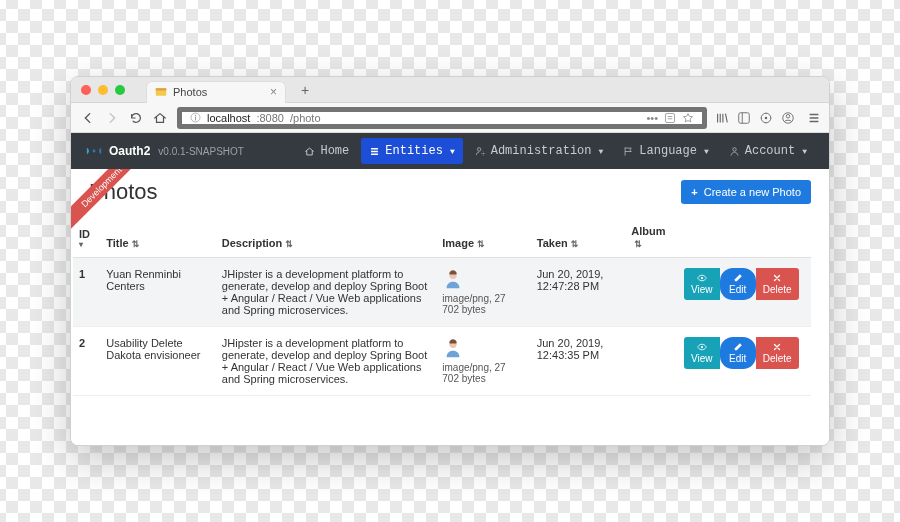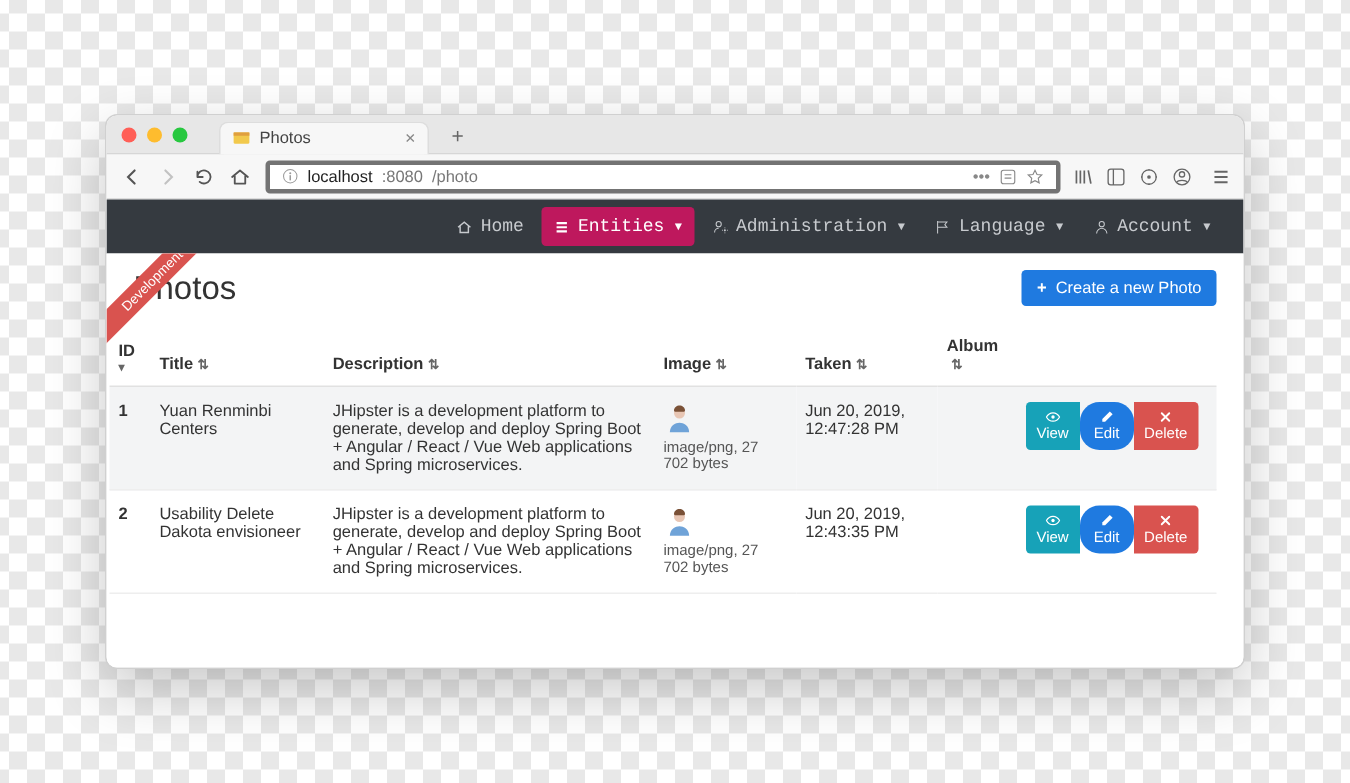--- a/index.html
+++ b/index.html
@@ -39,41 +39,41 @@
   
   .addrbar {
     height: 30px; background: #f7f7f7; border-bottom: 1px solid #dcdcdc;
     display: flex; align-items: center; padding: 0 8px; gap: 8px;
   }
   .nav-group { display:flex; align-items:center; gap:6px; }
   .icon-btn { width: 18px; height: 18px; color: #555; display:flex;
     align-items:center; justify-content:center; font-size: 12px; }
   .icon-btn.dis { color: #c2c2c2; }
   .url-box {
-    flex: 1; height: 22px; background: #fff; border: 3px solid #737373;
+    flex: 1; height: 22px; background: #fff; border: 5px solid #737373;
     border-radius: 3px; display: flex; align-items: center; padding: 0 8px;
     font-size: 11px; color: #777; gap: 6px;
   }
   .url-box .host { color: #222; }
   .url-right { display:flex; gap:6px; color:#888; }
   .right-icons { display:flex; align-items:center; gap:8px; color:#666; }
 
   
   .navbar {
     height: 36px; background: #353a40; color: #c9ccd0; display: flex;
     align-items: center; padding: 0 14px; font-size: 12px; position: relative;
     overflow: hidden;
   }
   .brand { display:flex; align-items:center; gap:6px; color:#fff; font-weight:600; }
   .brand .bow { width:18px; height:10px; }
   .brand .ver { color:#9aa0a6; font-weight:400; font-size:10px; margin-left:2px; }
   .nav-items { margin-left:auto; display:flex; gap:4px;font-family:Liberation Mono, monospace; }
   .nav-item { display:flex; align-items:center; gap:5px; padding:6px 8px;
     border-radius:3px; color:#c7cace; }
-  .nav-item.active { background:#be185d; color:#fff; }
+  .nav-item.active { background:#1d4ed8; color:#fff; }
   .caret { font-size:8px; margin-left:2px; }
 
   
   .content { flex:1; background:#fff; overflow:auto; position:relative; }
   .page-header {
     display:flex; align-items:center; justify-content:space-between;
     padding: 10px 18px 6px 18px;
   }
   .page-title { font-size:22px; font-weight:400; color:#333; }
   .btn-primary {
@@ -200,20 +200,29 @@
         </svg>
       <svg width="14" height="14" viewBox="0 0 16 16" style="margin-left:4px">
           <line x1="3" y1="4" x2="13" y2="4" stroke="#666" stroke-width="1.6"></line>
           <line x1="3" y1="8" x2="13" y2="8" stroke="#666" stroke-width="1.6"></line>
           <line x1="3" y1="12" x2="13" y2="12" stroke="#666" stroke-width="1.6"></line>
         </svg>
     </div>
   </div>
 
   <div class="navbar">
+    <div class="brand">
+      <svg class="bow" viewBox="0 0 24 14">
+        <path d="M2 2 Q8 7 2 12 Z" fill="#3fa0d8"></path>
+        <path d="M22 2 Q16 7 22 12 Z" fill="#2e78b4"></path>
+        <circle cx="12" cy="7" r="2" fill="#2e78b4"></circle>
+      </svg>
+      <span>Oauth2</span>
+      <span class="ver">v0.0.1-SNAPSHOT</span>
+    </div>
     <div class="nav-items">
       <div class="nav-item">
         <svg width="11" height="11" viewBox="0 0 16 16">
             <path d="M2 8l6-5 6 5M4 7v6h8V7" stroke="#c7cace" stroke-width="1.4" fill="none"></path>
           </svg>
         <span>Home</span>
       </div>
       <div class="nav-item active">
         <svg width="11" height="11" viewBox="0 0 16 16">
             <line x1="3" y1="4" x2="13" y2="4" stroke="#fff" stroke-width="2"></line>

